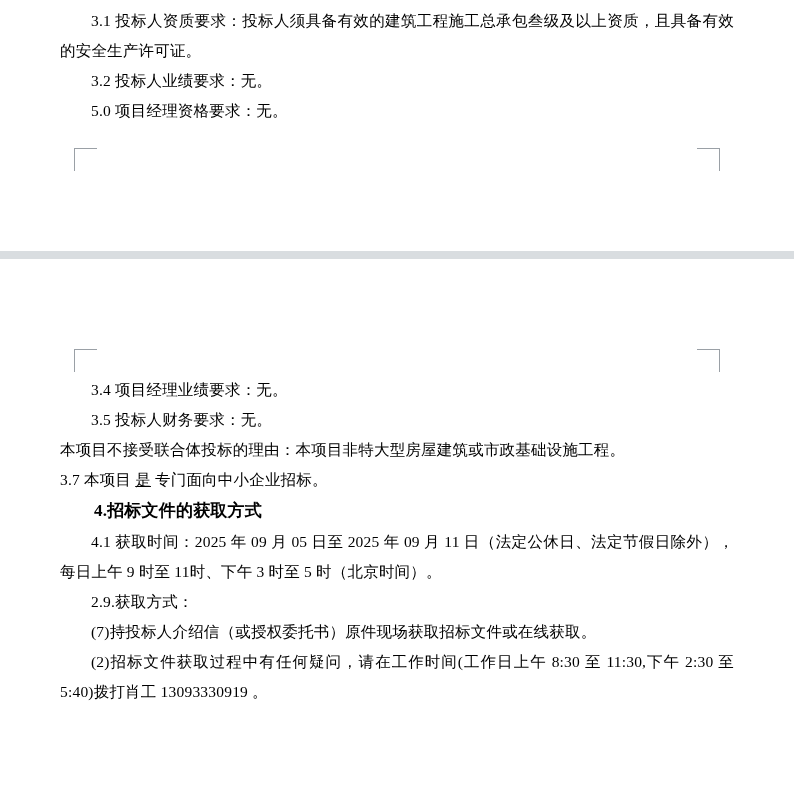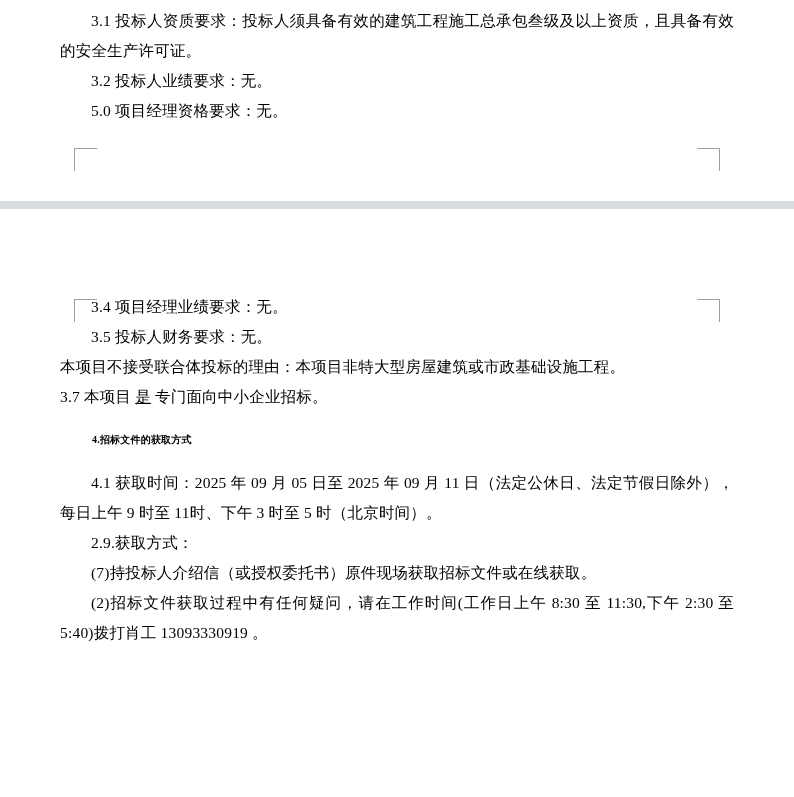--- a/index.html
+++ b/index.html
@@ -15,21 +15,21 @@
     overflow: hidden;
     position: relative;
   }
   .page {
     position: relative;
     background: #ffffff;
     width: 794px;
     box-sizing: border-box;
   }
   .page-one {
-    height: 201px;
+    height: 251px;
     padding: 0 60px;
     overflow: hidden;
   }
   .page-gap {
     height: 8px;
     background: #d9dde0;
     width: 794px;
   }
   .page-two {
     height: 538px;
@@ -43,24 +43,24 @@
     letter-spacing: 0.2px;
   }
   .indent {
     text-indent: 2em;
   }
   .noindent {
     text-indent: 0;
   }
   .heading {
     font-weight: bold;
-    font-size: 10px;
+    font-size: 17px;
     line-height: 32px;
     text-indent: 2em;
-    margin: 12px;
+    margin: 0;
   }
   .underline {
     text-decoration: underline;
   }
   .just {
     text-align: justify;
     text-justify: inter-ideograph;
   }
   
   .crop {
@@ -71,21 +71,21 @@
   }
   .crop.tl { border-left: 1px solid #9aa0a6; border-top: 1px solid #9aa0a6; }
   .crop.tr { border-right: 1px solid #9aa0a6; border-top: 1px solid #9aa0a6; }
 
   .p1-crop-left  { left: 74px;  top: 148px; }
   .p1-crop-right { right: 74px; top: 148px; }
   .p2-crop-left  { left: 74px;  top: 90px; }
   .p2-crop-right { right: 74px; top: 90px; }
 
   .body-block-1 { padding-top: 6px; }
-  .body-block-2 { padding-top: 83px; }
+  .body-block-2 { padding-top: 116px; }
 </style>
 </head>
 <body>
 
 <div class="page page-one">
   <div class="crop tl p1-crop-left"></div>
   <div class="crop tr p1-crop-right"></div>
 
   <div class="body-block-1">
     <p class="indent just">3.1 投标人资质要求：投标人须具备有效的建筑工程施工总承包叁级及以上资质，且具备有效的安全生产许可证。</p>

